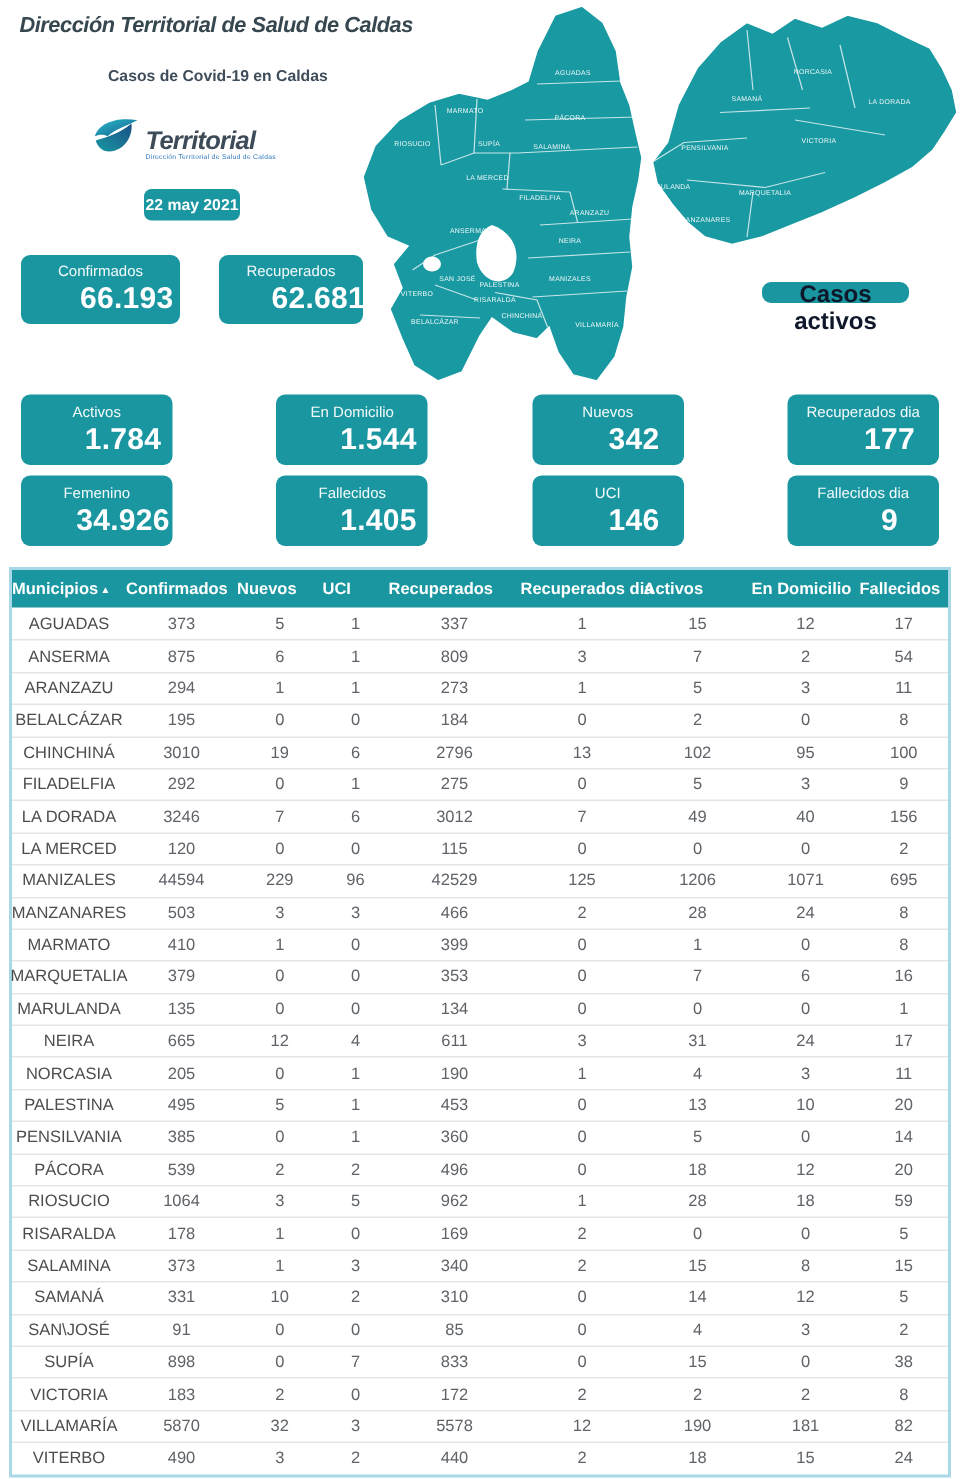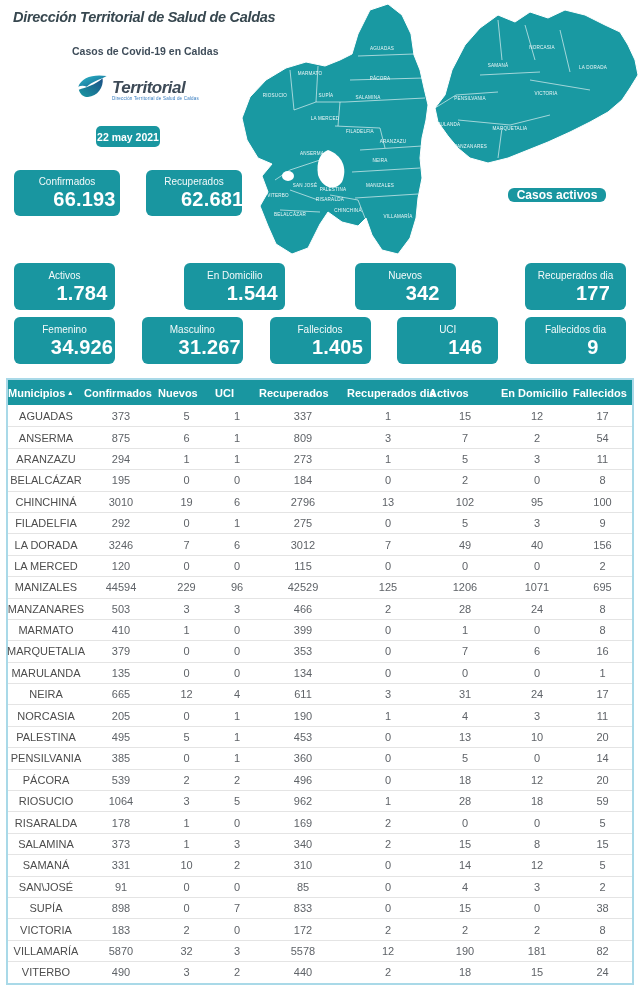--- a/index.html
+++ b/index.html
@@ -5,40 +5,40 @@
   * { margin:0; padding:0; box-sizing:border-box; }
   html,body { width:640px; height:986px; background:#ffffff; overflow:hidden;
     font-family:"Liberation Sans", sans-serif; }
   .page { position:relative; width:640px; height:986px; background:#fff; }
 
   .title { position:absolute; left:13px; top:9px; font-size:14.5px; font-weight:bold;
     font-style:italic; letter-spacing:-0.3px; color:#37474f; }
   .subtitle { position:absolute; left:72px; top:45px; font-size:10.5px; font-weight:bold;
     color:#3f4d5a; }
 
-  .logo { position:absolute; left:76px; top:72px; width:130px; height:40px; display:flex; align-items:flex-start; }
+  .logo { position:absolute; left:61px; top:72px; width:130px; height:40px; display:flex; align-items:center; }
   .logo svg { width:34px; height:32px; }
   .logo-text { margin-left:2px; margin-top:8px; display:flex; flex-direction:column; }
   .logo-word { font-size:17px; font-style:italic; font-weight:bold; color:#3d4a57; letter-spacing:-0.5px; line-height:15px; }
   .logo-tagline { font-size:4.5px; color:#3279be; margin-top:1px; letter-spacing:0.2px; }
 
   .date-badge { position:absolute; left:96px; top:126px; width:64px; height:21px;
     background:#1996A0; color:#fff; font-size:10.5px; font-weight:bold;
     border:none; border-radius:5px; display:flex; align-items:center; justify-content:center; }
 
   .map { position:absolute; left:230px; top:0px; width:410px; height:262px; }
   .map svg { width:100%; height:100%; }
   .muni { fill:#1999A2; stroke:#ffffff; stroke-width:1; }
   .muni-border { fill:none; stroke:rgba(255,255,255,0.75); stroke-width:0.8; }
   .map-hole { fill:#ffffff; stroke:none; }
   .map-label { font-size:4.6px; fill:rgba(255,255,255,0.92); text-anchor:middle; letter-spacing:0.2px; }
 
   .casos-btn { position:absolute; left:508px; top:188px; width:98px; height:14px;
-    background:#1996A0; color:#ffffff; font-family:"Liberation Sans",sans-serif;
-    font-size:12px; font-weight:bold; border:none; border-radius:6px; cursor:pointer; }
+    background:#1996A0; color:#0f172a; font-family:"Liberation Sans",sans-serif;
+    font-size:16px; font-weight:bold; border:none; border-radius:6px; cursor:pointer; }
 
   .cards-row { position:absolute; left:14px; right:14px; display:flex; }
   .cards-row.r1 { top:170px; }
   .cards-row.r2 { top:263px; justify-content:space-between; }
   .cards-row.r3 { top:317px; justify-content:space-between; }
   .card { background:#1996A0; border-radius:6px; color:#fff; text-align:center;
     display:flex; flex-direction:column; justify-content:center; height:47px; }
   .r1 .card { height:46px; }
   .r1 .card:nth-child(1) { width:106px; margin-right:26px; }
   .r1 .card:nth-child(2) { width:96px; }
@@ -189,24 +189,20 @@
         <div class="lbl">Recuperados dia</div>
         <div class="val">177</div>
       </div>
     </div>
   <div class="cards-row r3" id="cards-r3">
       <div class="card">
         <div class="lbl">Femenino</div>
         <div class="val">34.926</div>
       </div>
       <div class="card">
-        <div class="lbl">Masculino</div>
-        <div class="val">31.267</div>
-      </div>
-      <div class="card">
         <div class="lbl">Fallecidos</div>
         <div class="val">1.405</div>
       </div>
       <div class="card">
         <div class="lbl">UCI</div>
         <div class="val">146</div>
       </div>
       <div class="card">
         <div class="lbl">Fallecidos dia</div>
         <div class="val">9</div>

